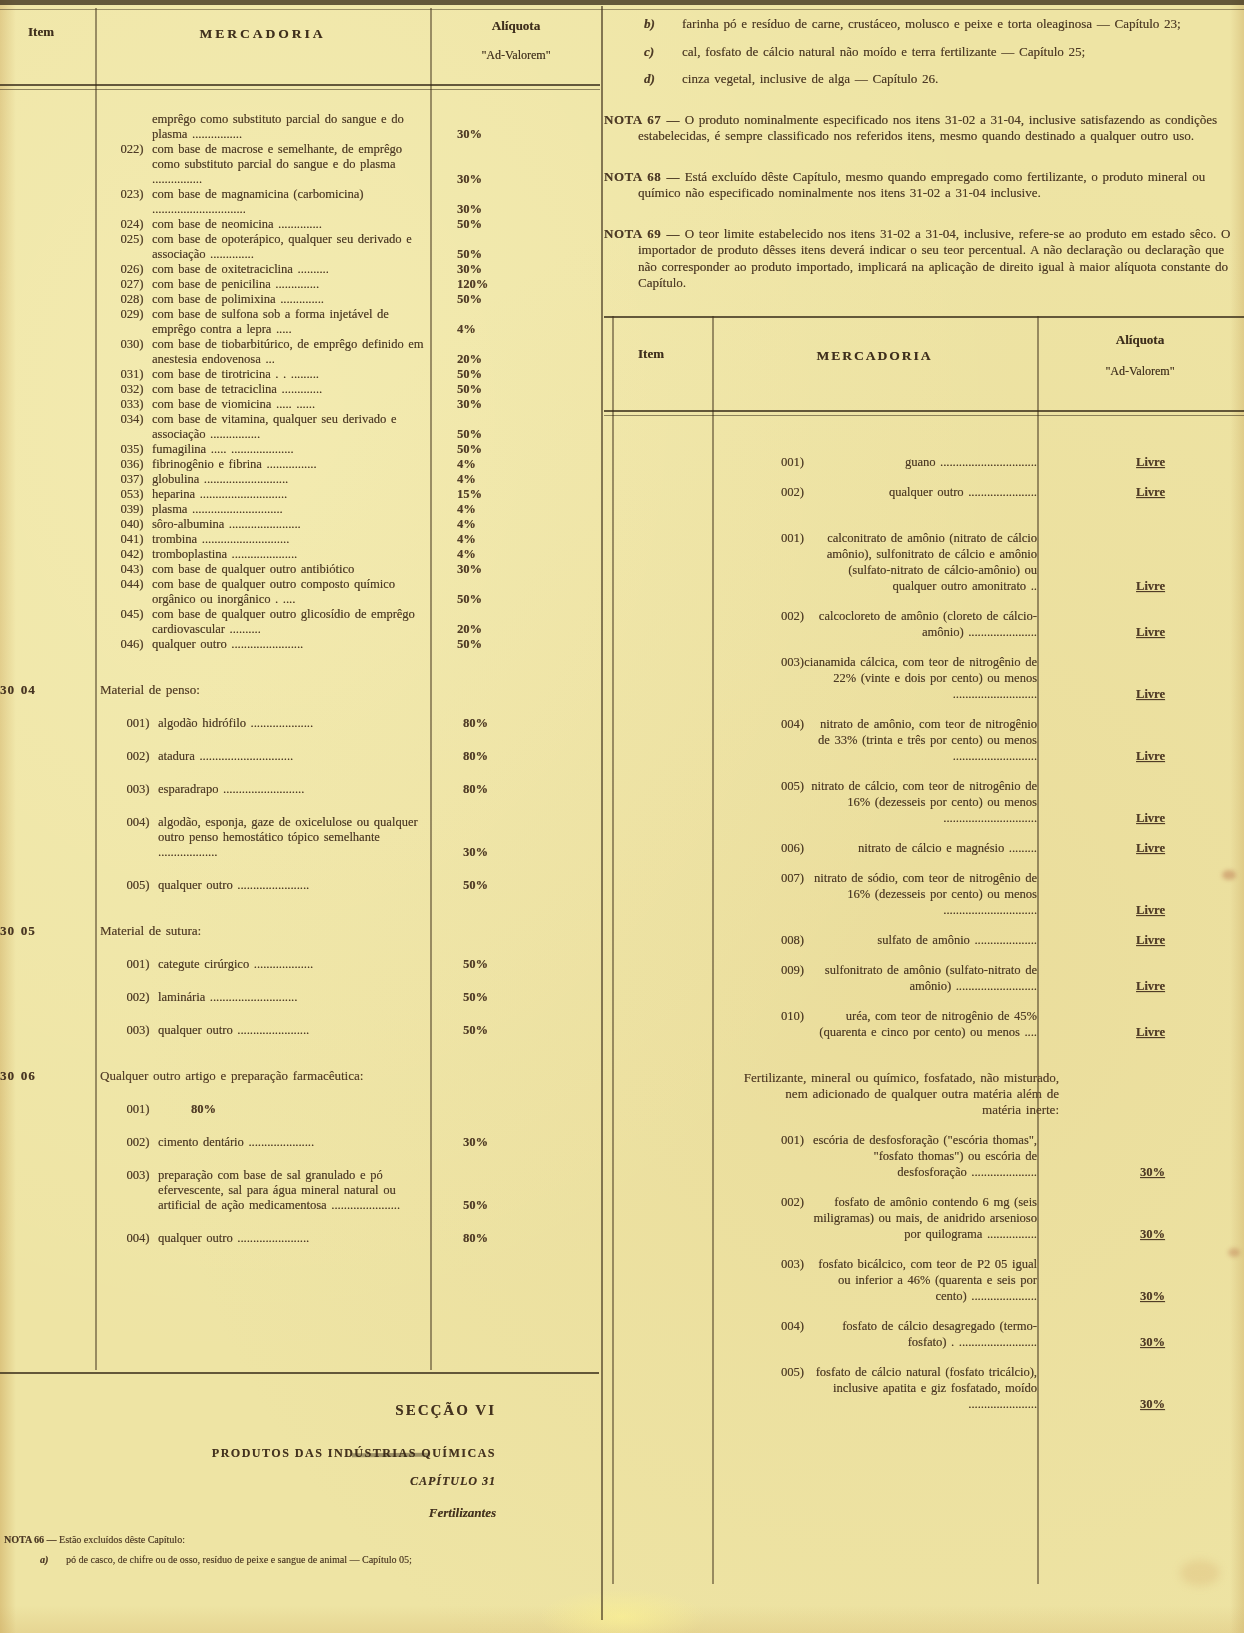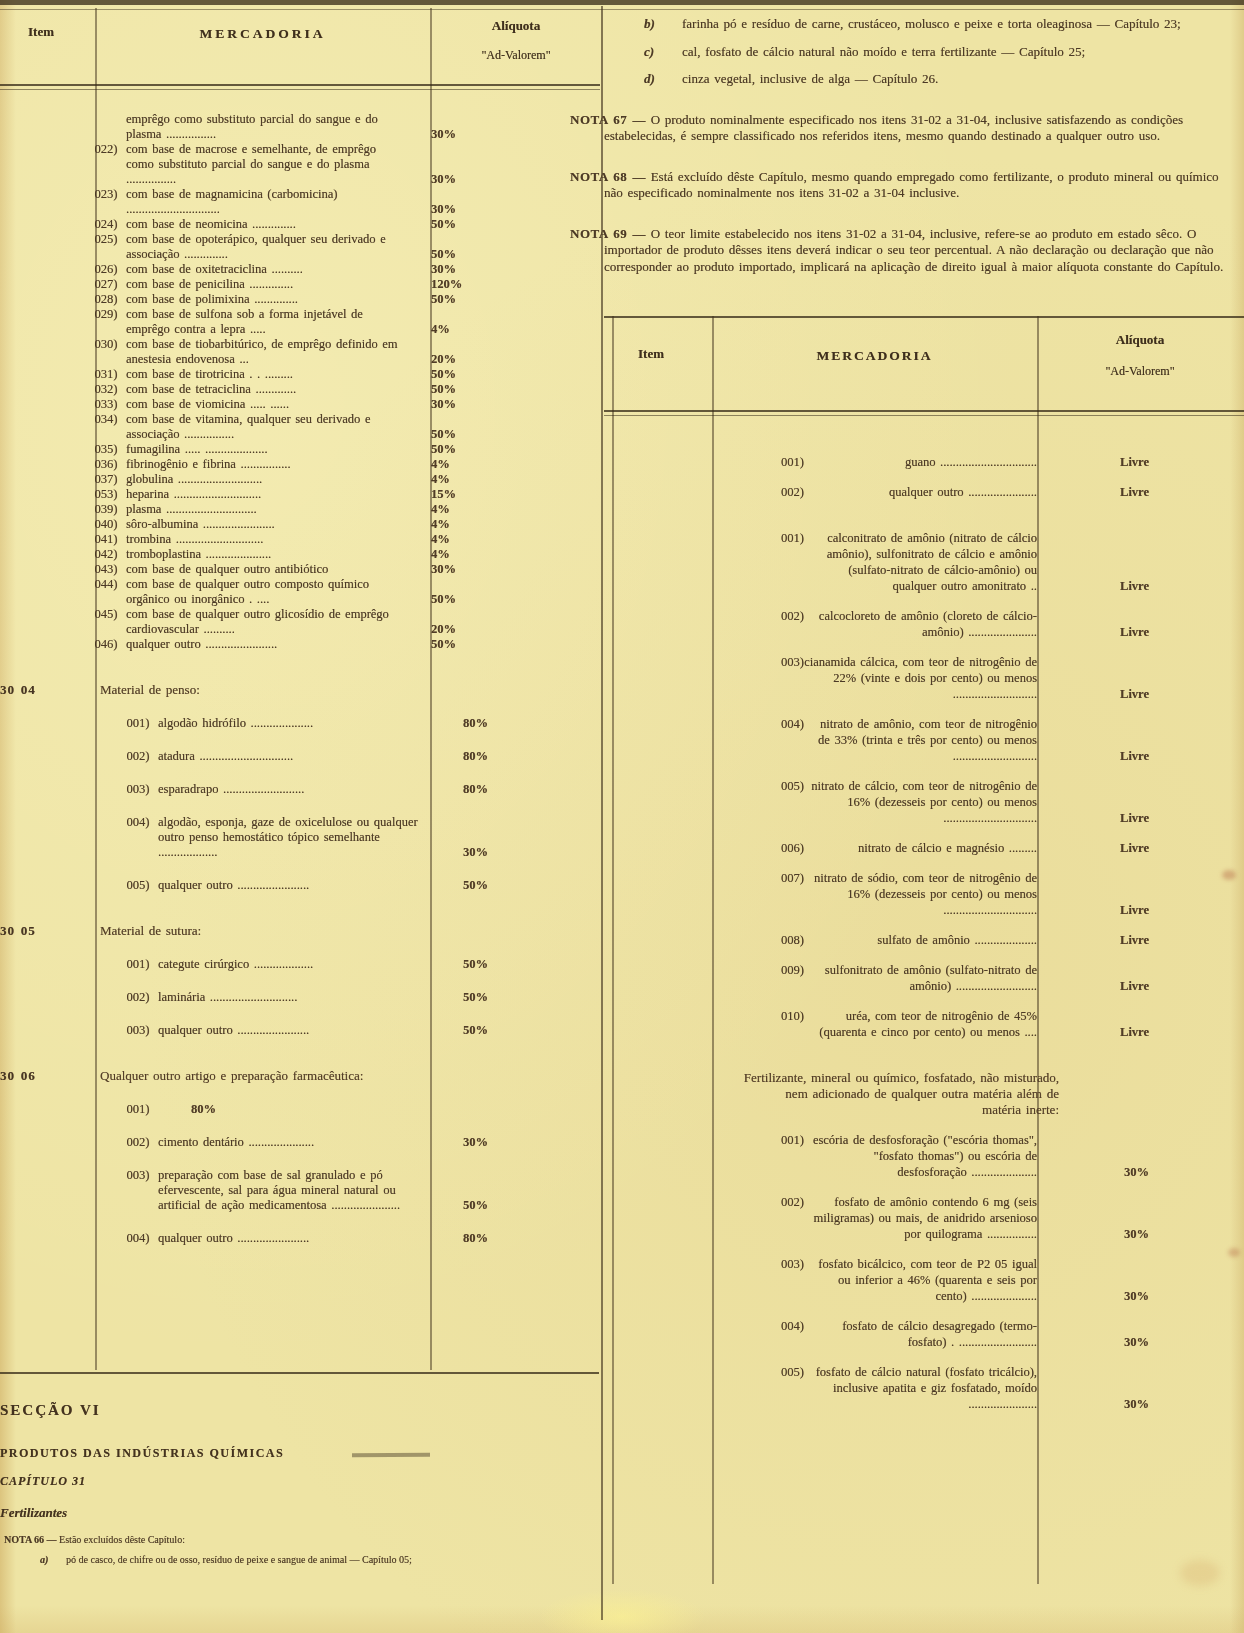--- a/index.html
+++ b/index.html
@@ -26,53 +26,53 @@
   .row .rate{flex:none;align-self:flex-end;font-weight:bold;color:#503c27;}
   .code{position:absolute;font-weight:bold;letter-spacing:1px;font-size:13px;color:#473523;}
   .heading{color:#533e28;}
   
   .lt-head{position:absolute;font-weight:bold;color:#3e2f1d;}
   .lcol-body{position:absolute;left:0;top:104px;width:600px;font-size:12.5px;line-height:15px;word-spacing:1.5px;}
   .lcol-body .block{position:relative;margin-top:30px;}
   .lcol-body .block.dense{margin-top:8px;}
   .lcol-body .block .row{margin-top:18px;padding-left:118px;}
   .lcol-body .block .row:first-of-type{margin-top:22px;}
-  .lcol-body .block.dense .row{margin-top:0;padding-left:86px;}
+  .lcol-body .block.dense .row{margin-top:0;padding-left:112px;}
   .lcol-body .block.dense .row:first-of-type{margin-top:0;}
   .lcol-body .num{width:38px;}
   .lcol-body .block .num{width:40px;text-align:center;}
   .lcol-body .txt{width:280px;}
   .lcol-body .block .txt{width:272px;}
   .lcol-body .rate{margin-left:33px;width:90px;}
   .lcol-body .heading{margin-left:100px;width:335px;font-size:13px;line-height:16px;}
   
-  .sec-title{position:absolute;left:0;width:496px;text-align:left;color:#43321f;}
+  .sec-title{position:absolute;left:0;width:496px;text-align:right;color:#43321f;}
   .s1{font-weight:bold;font-size:15px;letter-spacing:2px;}
   .s2{font-weight:bold;font-size:12px;letter-spacing:1.5px;}
   .s3{font-weight:bold;font-style:italic;font-size:12px;letter-spacing:1px;}
   .s4{font-weight:bold;font-style:italic;font-size:13px;}
   .nota66{position:absolute;left:4px;top:1532px;width:594px;font-size:10px;line-height:16px;}
   .nota66 .nlbl{font-weight:bold;}
   .a-note{position:relative;margin-top:4px;padding-left:62px;}
   .a-note .lbl{position:absolute;left:36px;font-style:italic;font-weight:bold;}
   
   .rnotes{position:absolute;left:604px;top:16px;width:638px;font-size:13px;line-height:16.5px;word-spacing:1.5px;}
   .lnote{position:relative;padding-left:78px;margin-bottom:11px;padding-right:6px;}
   .lnote .lbl{position:absolute;left:40px;font-style:italic;font-weight:bold;}
-  .nnote{text-indent:-34px;margin-bottom:7px;padding-right:4px;margin-top:24px;}
+  .nnote{padding-left:34px;text-indent:-34px;margin-bottom:7px;padding-right:4px;margin-top:24px;}
   .nnote .lbl{font-weight:bold;letter-spacing:0.5px;}
   .rt-head{position:absolute;font-weight:bold;color:#3e2f1d;}
   .rcol-body{position:absolute;left:604px;top:428px;width:640px;font-size:12.5px;line-height:16px;word-spacing:1.5px;}
   .rcol-body .block{position:relative;margin-top:30px;text-align:right;}
   .rcol-body .block:first-of-type{margin-top:14px;}
   .rcol-body .row{margin-top:14px;padding-left:158px;}
   .rcol-body .block .row:first-of-type{margin-top:26px;}
   .rcol-body .num{width:42px;}
   .rcol-body .txt{width:233px;}
-  .rcol-body .rate{margin-left:12px;width:100px;}
+  .rcol-body .rate{margin-left:28px;width:100px;text-decoration:underline;}
   .rcol-body .heading{margin-left:131px;width:302px;padding-left:22px;text-indent:-22px;font-size:13px;line-height:16px;}
   .stain{position:absolute;border-radius:50%;pointer-events:none;}
 </style>
 </head>
 <body>
 
 <div class="page">
 
   <div class="rule" style="left:0;top:0;width:1244px;height:5px;"></div>
   <div class="rule" style="left:0;top:9px;width:1244px;height:1px;opacity:.6;"></div>

